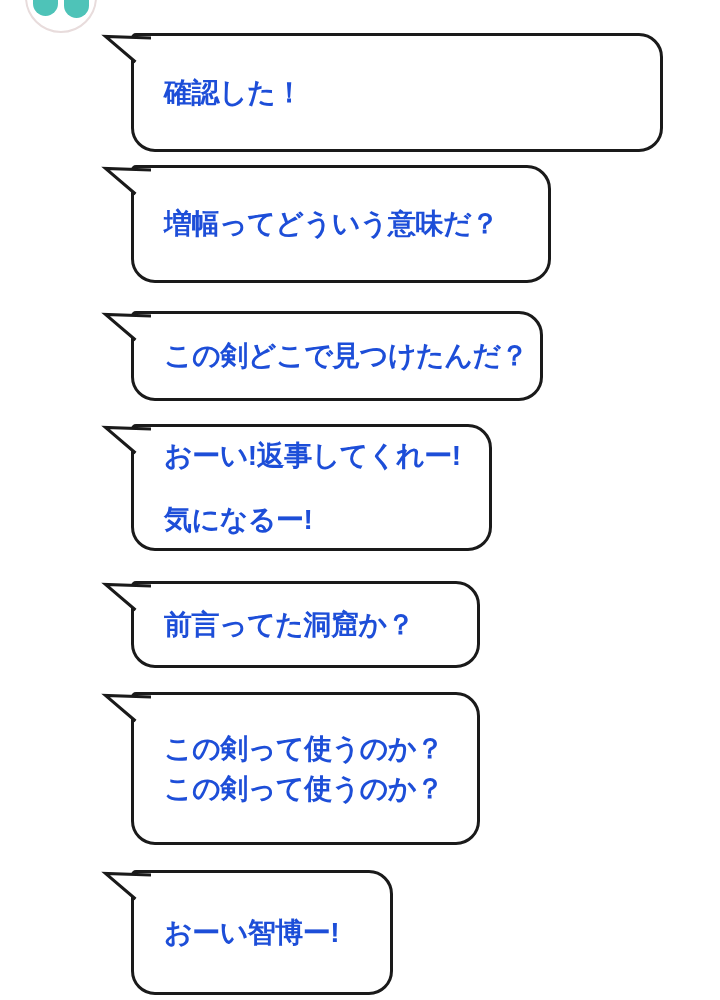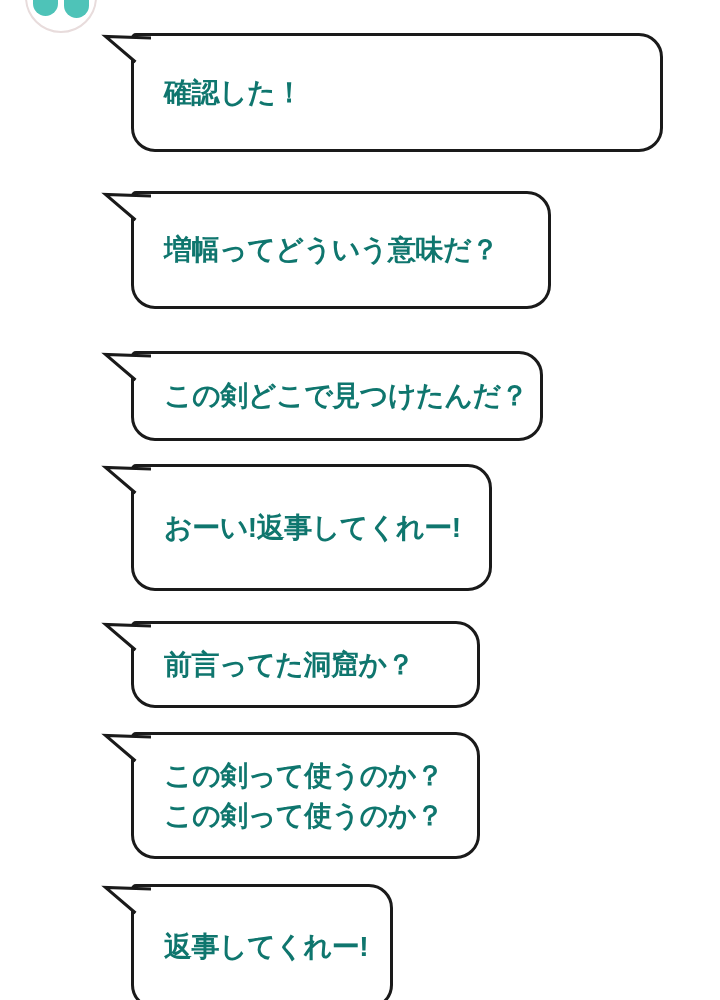--- a/index.html
+++ b/index.html
@@ -25,31 +25,31 @@
     position:absolute;left:131px;top:33px;
     display:flex;flex-direction:column;align-items:flex-start;
   }
   .bubble{
     position:relative;box-sizing:border-box;
     background:#ffffff;border:3px solid #1a1a1a;
     border-radius:24px;border-top-left-radius:5px;
     display:flex;flex-direction:column;justify-content:center;
     padding:8px 24px 8px 30px;
     font-size:28px;font-weight:700;line-height:40px;letter-spacing:-0.5px;
-    color:#0f766e;white-space:nowrap;
+    color:#1d4ed8;white-space:nowrap;
   }
   .line{white-space:nowrap;}
   .tail{position:absolute;left:-31px;top:-1px;width:50px;height:30px;overflow:visible;}
 
   .b1{width:532px;height:119px;margin-top:0;}
-  .b2{width:420px;height:118px;margin-top:39px;}
-  .b3{width:412px;height:90px;margin-top:42px;}
+  .b2{width:420px;height:118px;margin-top:13px;}
+  .b3{width:412px;height:90px;margin-top:28px;}
   .b4{width:361px;height:127px;margin-top:23px;gap:24px;}
   .b5{width:349px;height:87px;margin-top:30px;}
-  .b6{width:349px;height:127px;margin-top:24px;}
+  .b6{width:349px;height:153px;margin-top:24px;}
   .b7{width:262px;height:125px;margin-top:25px;}
 </style>
 </head>
 <body>
 
 <div>
 
   <div class="avatar">
     <div class="blob l"></div>
     <div class="blob r"></div>
@@ -76,20 +76,21 @@
         <path d="M48,3 L2.5,1.5 L32.5,27" fill="#ffffff" stroke="#1a1a1a" stroke-width="3" stroke-linejoin="miter"></path>
       </svg>
       <div class="line">この剣どこで見つけたんだ？</div>
     </div>
 
     <div class="bubble b4">
       <svg class="tail" viewBox="0 0 50 30">
         <path d="M48,3 L2.5,1.5 L32.5,27" fill="#ffffff" stroke="#1a1a1a" stroke-width="3" stroke-linejoin="miter"></path>
       </svg>
       <div class="line">おーい!返事してくれー!</div>
+      <div class="line">気になるー!</div>
     </div>
 
     <div class="bubble b5">
       <svg class="tail" viewBox="0 0 50 30">
         <path d="M48,3 L2.5,1.5 L32.5,27" fill="#ffffff" stroke="#1a1a1a" stroke-width="3" stroke-linejoin="miter"></path>
       </svg>
       <div class="line">前言ってた洞窟か？</div>
     </div>
 
     <div class="bubble b6">
@@ -97,17 +98,17 @@
         <path d="M48,3 L2.5,1.5 L32.5,27" fill="#ffffff" stroke="#1a1a1a" stroke-width="3" stroke-linejoin="miter"></path>
       </svg>
       <div class="line">この剣って使うのか？</div>
       <div class="line">この剣って使うのか？</div>
     </div>
 
     <div class="bubble b7">
       <svg class="tail" viewBox="0 0 50 30">
         <path d="M48,3 L2.5,1.5 L32.5,27" fill="#ffffff" stroke="#1a1a1a" stroke-width="3" stroke-linejoin="miter"></path>
       </svg>
-      <div class="line">返事してくれー!</div>
+      <div class="line">おーい智博ー!</div>
     </div>
 
   </div>
 </div>
 
 </body></html>

